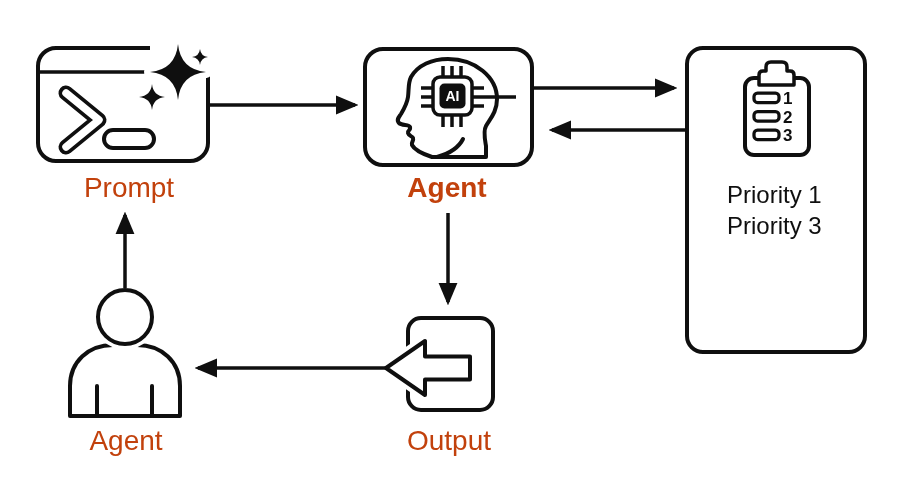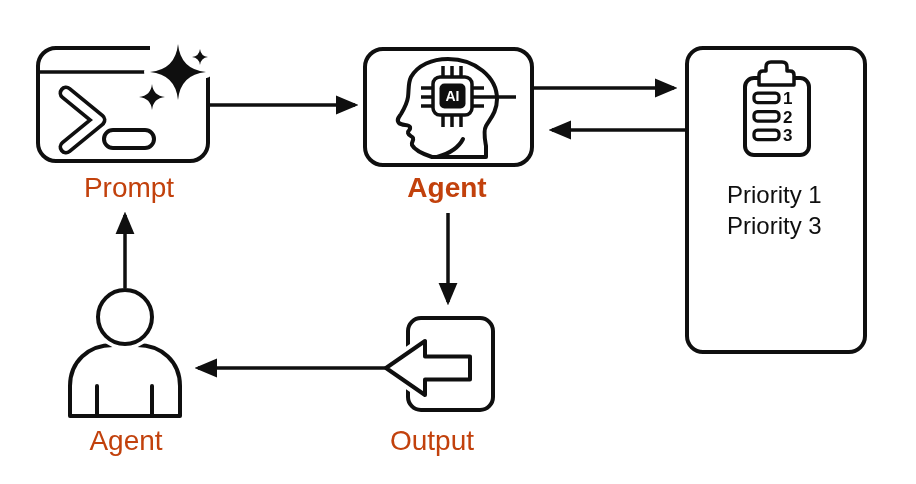--- a/index.html
+++ b/index.html
@@ -141,20 +141,20 @@
       <path d="M125,288 V215" marker-end="url(#ah)"></path>
     </g>
   </svg>
 
   <div class="node-label" style="left:129px; top:176px;">Prompt</div>
 
   <div class="node-label" style="left:447px; top:176px;font-weight:bold;">Agent</div>
 
   <div class="node-label" style="left:126px; top:429px;">Agent</div>
 
-  <div class="node-label" style="left:432px; top:429px;">Output</div>
+  <div class="node-label" style="left:449px; top:429px;">Output</div>
 
   <div class="priority-list">
     <div>Priority 1</div>
     <div>Priority 3</div>
   </div>
 
 </div>
 
 </body></html>

